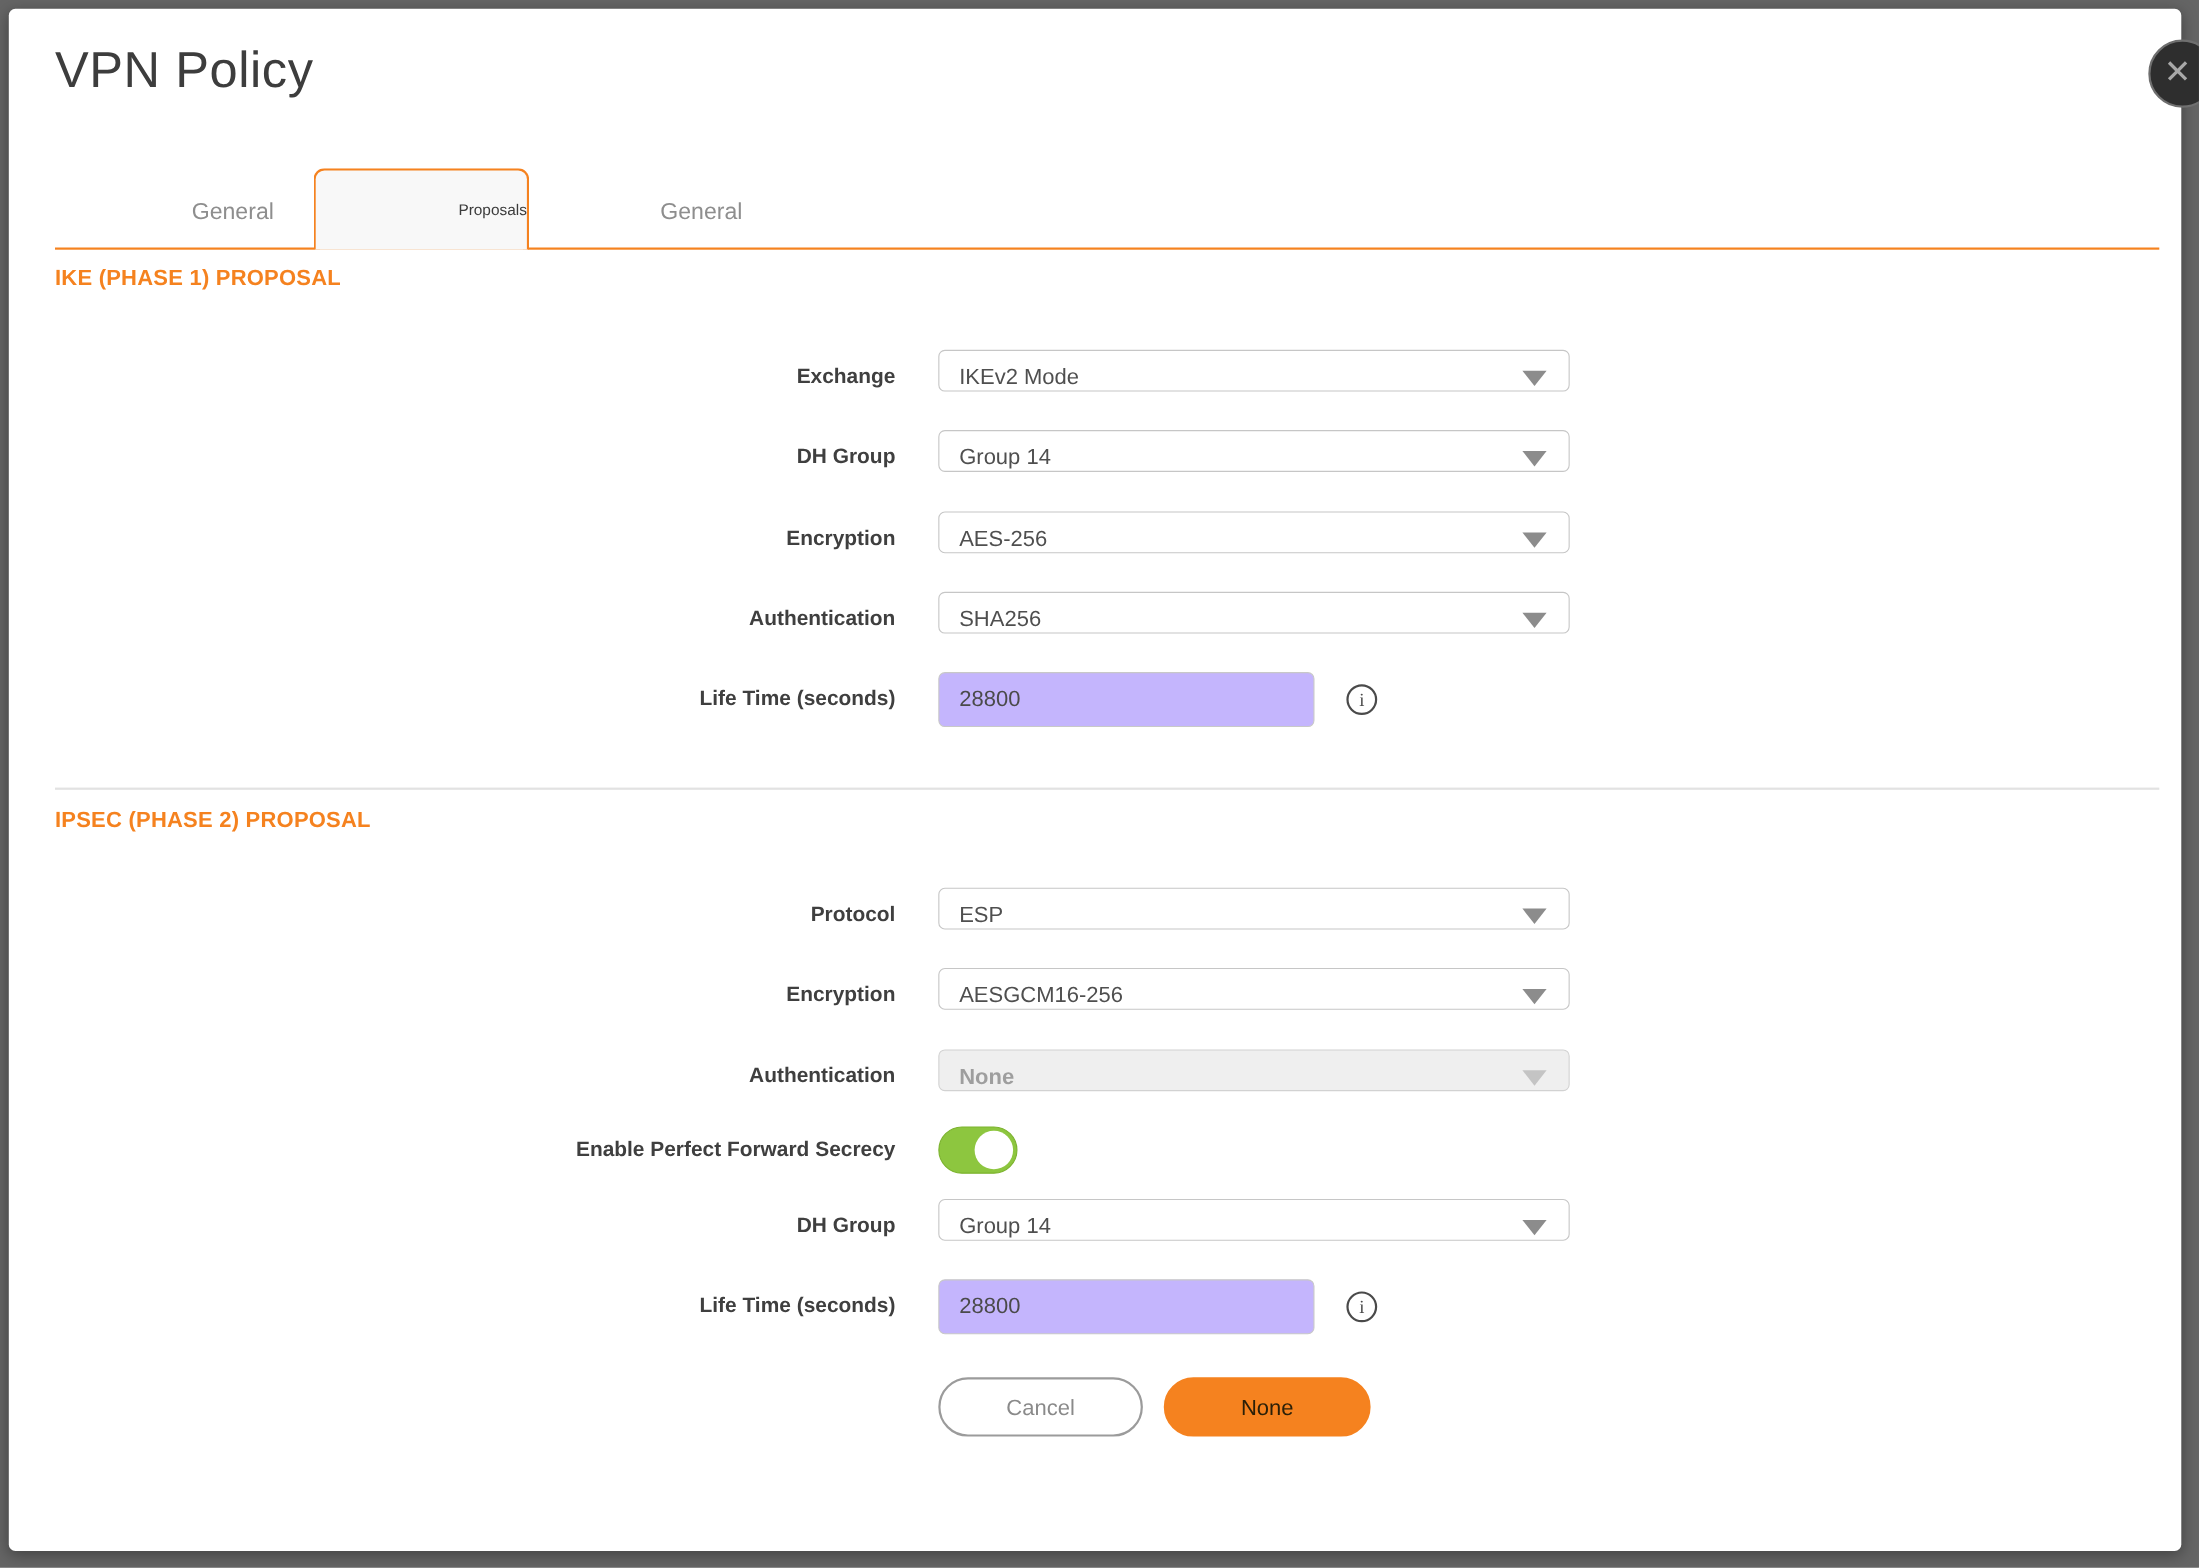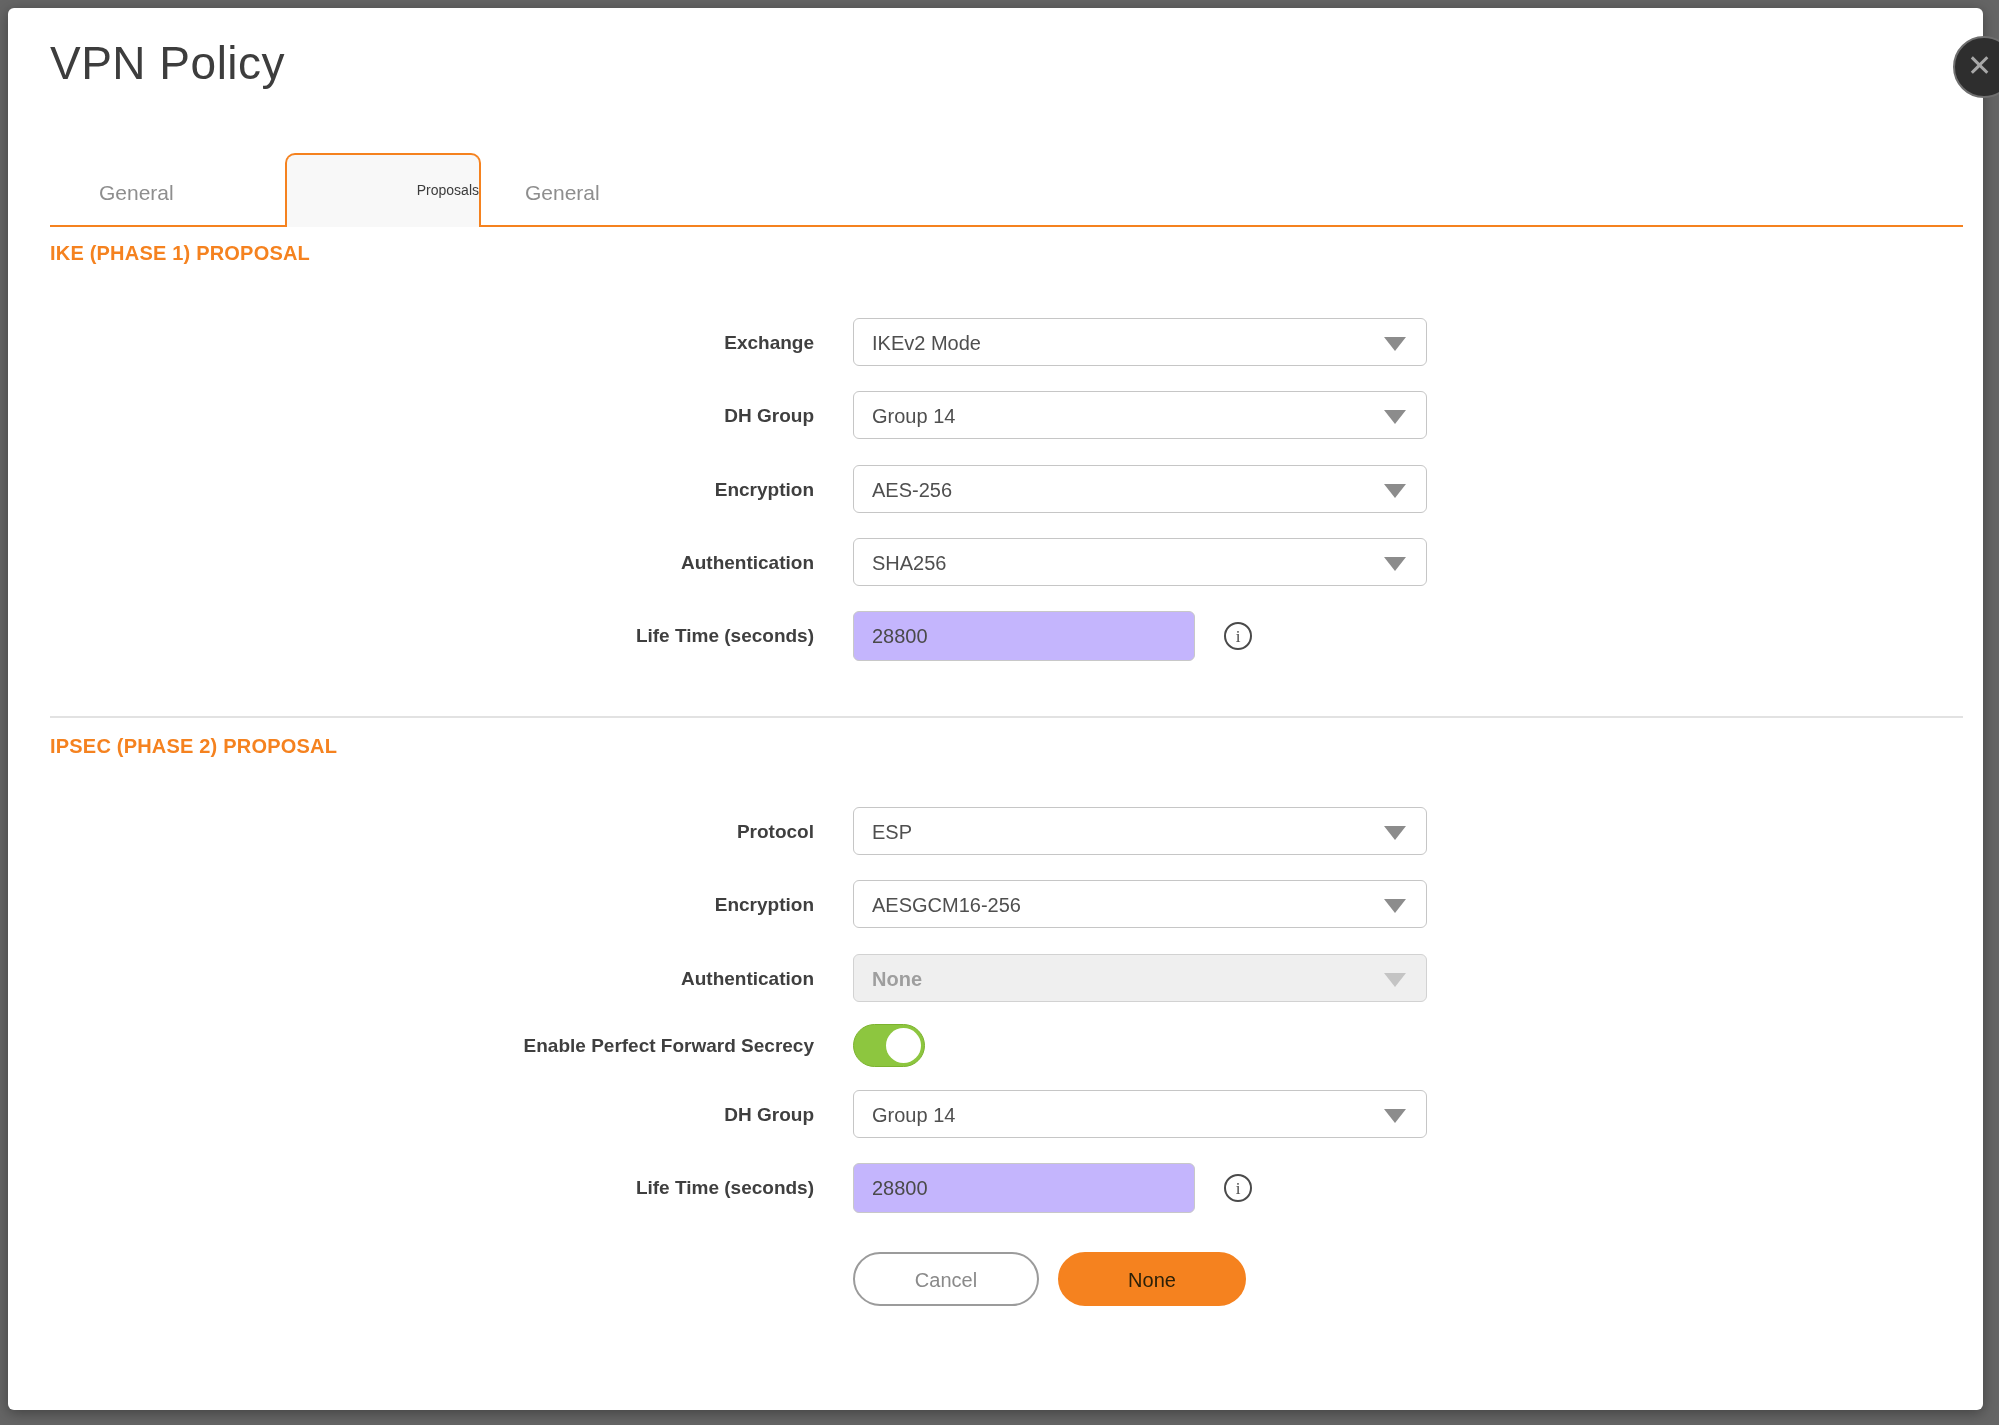--- a/index.html
+++ b/index.html
@@ -48,21 +48,21 @@
   .tab-underline {
     position: absolute;
     left: 42px; top: 217px;
     width: 1913px; height: 2px;
     background: #f5821f;
     z-index: 1;
   }
   .tab-plain {
     position: absolute;
     top: 155px; height: 60px; width: 150px;
-    line-height: 60px; text-align: left;
+    line-height: 60px; text-align: right;
     font-size: 21px; color: #8e8e8e;
     cursor: pointer; z-index: 2;
   }
   .tab-general  { left: 91px;  }
   .tab-advanced { left: 517px; }
   .tab-active {
     position: absolute;
     left: 277px; top: 145px;
     width: 196px; height: 74px;
     background: #f8f8f8;
@@ -95,21 +95,21 @@
   .row { position: absolute; left: 0; width: 1999px; height: 50px; }
   .row-label {
     position: absolute;
     left: 0; width: 806px; height: 50px;
     line-height: 50px; text-align: right;
     font-size: 19px; font-weight: 700; color: #3f3f3f;
   }
   .dropdown {
     position: absolute;
     left: 845px; top: 0;
-    width: 574px; height: 48px;
+    width: 574px; height: 38px;
     background: #ffffff;
     border: 1px solid #c6c6c6;
     border-radius: 6px;
     cursor: pointer;
   }
   .dropdown .dd-text {
     position: absolute; left: 18px; top: 0;
     line-height: 48px; font-size: 20px; color: #4f4f4f;
   }
   .dd-arrow {

